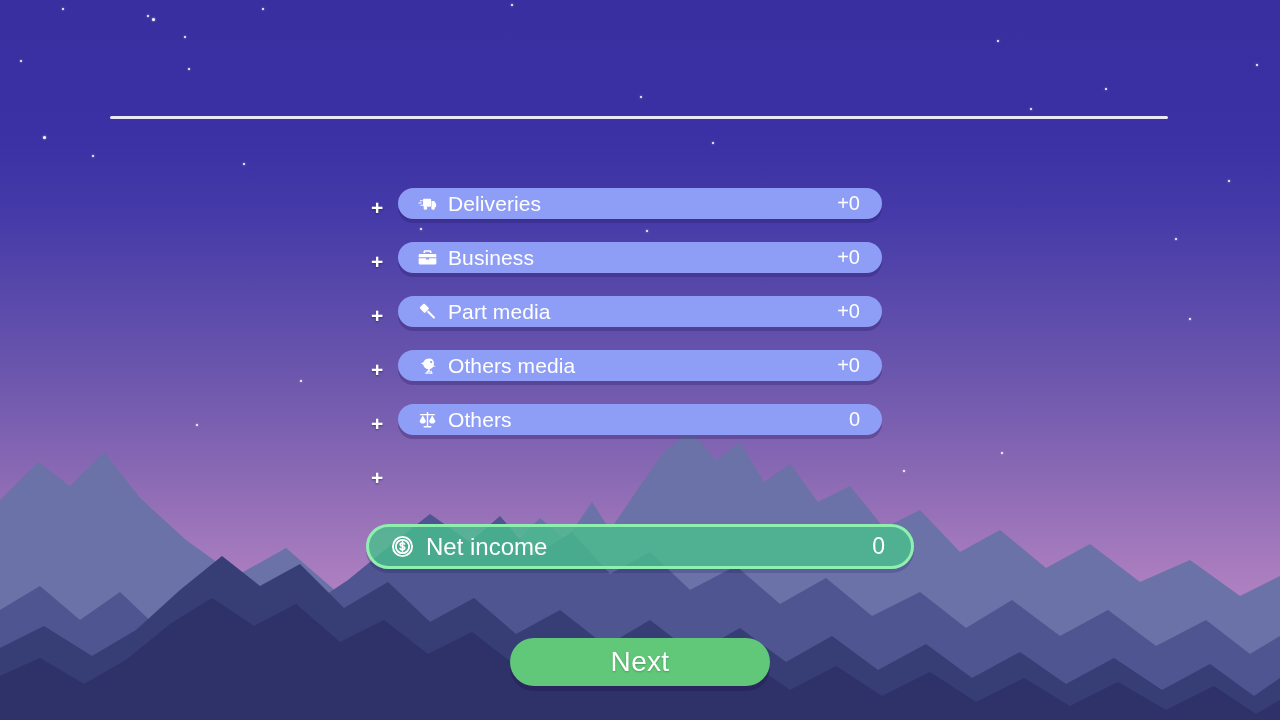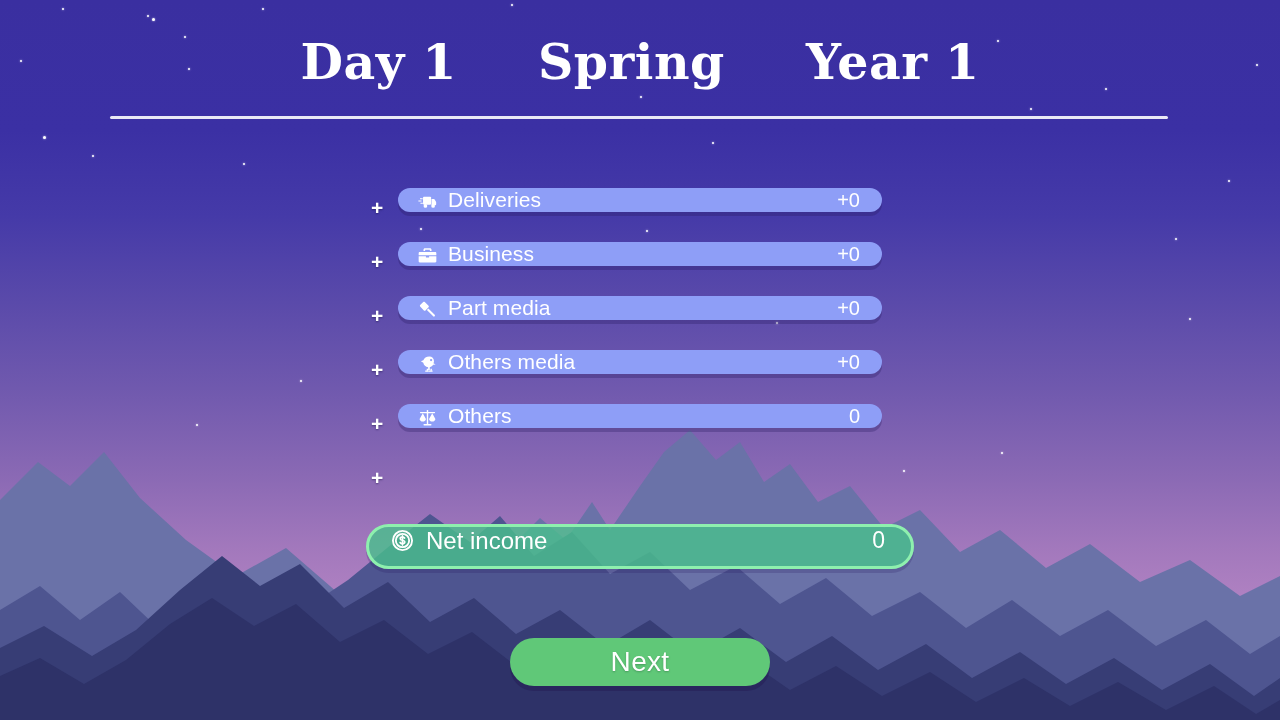--- a/index.html
+++ b/index.html
@@ -75,23 +75,23 @@
     transform:translateY(-50%);
     color:#ffffff;
     font-size:21px;
     font-weight:700;
     line-height:1;
     text-shadow:0 1px 2px rgba(20,10,60,.45);
   }
   .pill {
     position:absolute;
     left:398px;
-    width:484px; height:24px;
+    width:484px; height:31px;
     border-radius:19px;
-    display:flex; align-items:flex-end;
+    display:flex; align-items:center;
     padding:0 22px 0 18px;
     box-shadow:0 4px 0 rgba(40,25,95,.30);
   }
   .pill.income  { background:#8e9ef7; }
   .pill.expense { background:#dc9cae; }
 
   .pill .ico {
     width:22px; height:22px;
     flex:0 0 22px;
     display:flex; align-items:center; justify-content:center;
@@ -117,21 +117,21 @@
   #net-row {
     position:absolute;
     top:524px; left:366px;
     width:548px; height:45px;
   }
   #net-pill {
     width:100%; height:100%;
     border-radius:23px;
     background:rgba(72,193,140,.80);
     border:3px solid #8ef0ae;
-    display:flex; 
+    display:flex; align-items:center;
     padding:0 26px 0 20px;
     box-shadow:0 4px 0 rgba(40,25,95,.22);
   }
   #net-pill .ico { width:26px; height:26px; flex:0 0 26px; margin-right:11px;
                    display:flex; align-items:center; justify-content:center; }
   #net-pill .ico svg { width:25px; height:25px; display:block; }
   #net-pill .label { color:#ffffff; font-size:24px; white-space:nowrap; }
   #net-pill .value { margin-left:auto; color:#ffffff; font-size:23px; }
 
   
@@ -207,29 +207,20 @@
     <i style="left:1001px;top:452px; width:2px;height:2px;"></i>
     <i style="left:1189px;top:318px; width:2px;height:2px;"></i>
     <i style="left:903px; top:470px; width:2px;height:2px;"></i>
     <i style="left:196px; top:424px; width:2px;height:2px;"></i>
     <i style="left:300px; top:380px; width:2px;height:2px;"></i>
     <i style="left:20px;  top:60px;  width:2px;height:2px;"></i>
     <i style="left:420px; top:228px; width:2px;height:2px;"></i>
     <i style="left:1175px;top:238px; width:2px;height:2px;"></i>
   </div>
 
-  <div id="header">
-    <div id="title-row">
-      <span class="seg">Day 1</span>
-      <span class="gap"></span>
-      <span class="seg">Spring</span>
-      <span class="gap"></span>
-      <span class="seg">Year 1</span>
-    </div>
-  </div>
   <div id="title-divider"></div>
 
   <div id="ledger">
 
     <div class="row">
       <span class="plus">+</span>
       <div class="pill income">
         <span class="ico">
           <svg viewBox="0 0 24 24" fill="#ffffff">
             <path d="M3.4 8.2h3.1v1.3H3.4zM1.6 10.8h3.6v1.2H1.6zM3.9 13.3h2.8v1.2H3.9z"></path>

